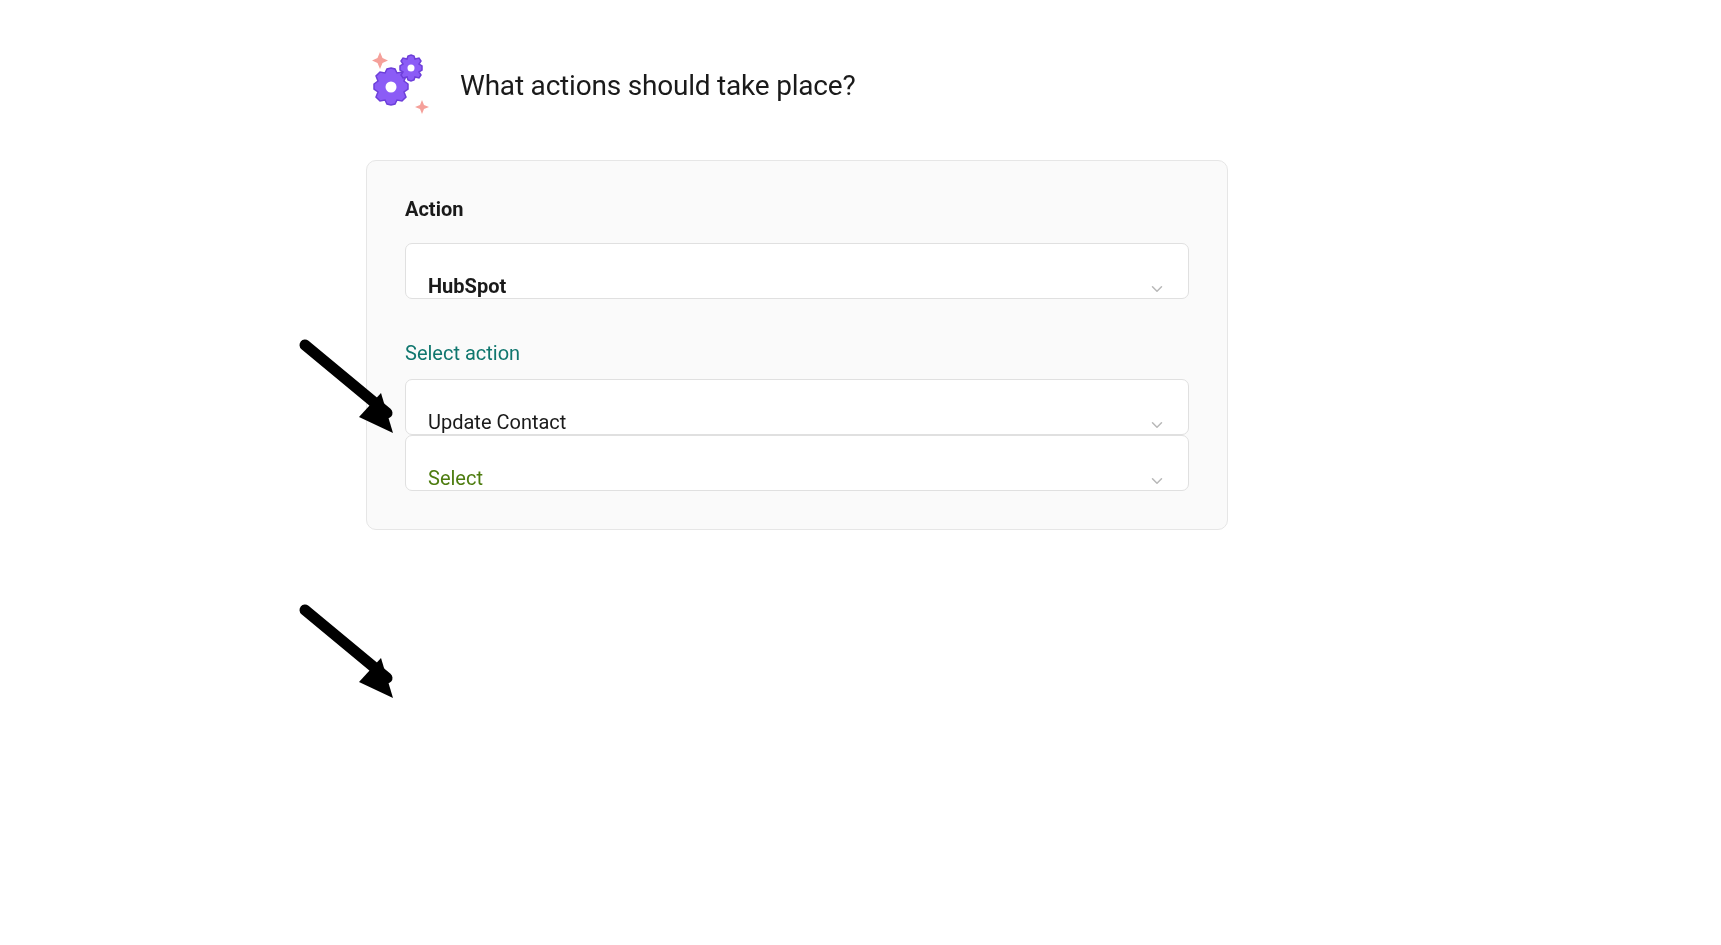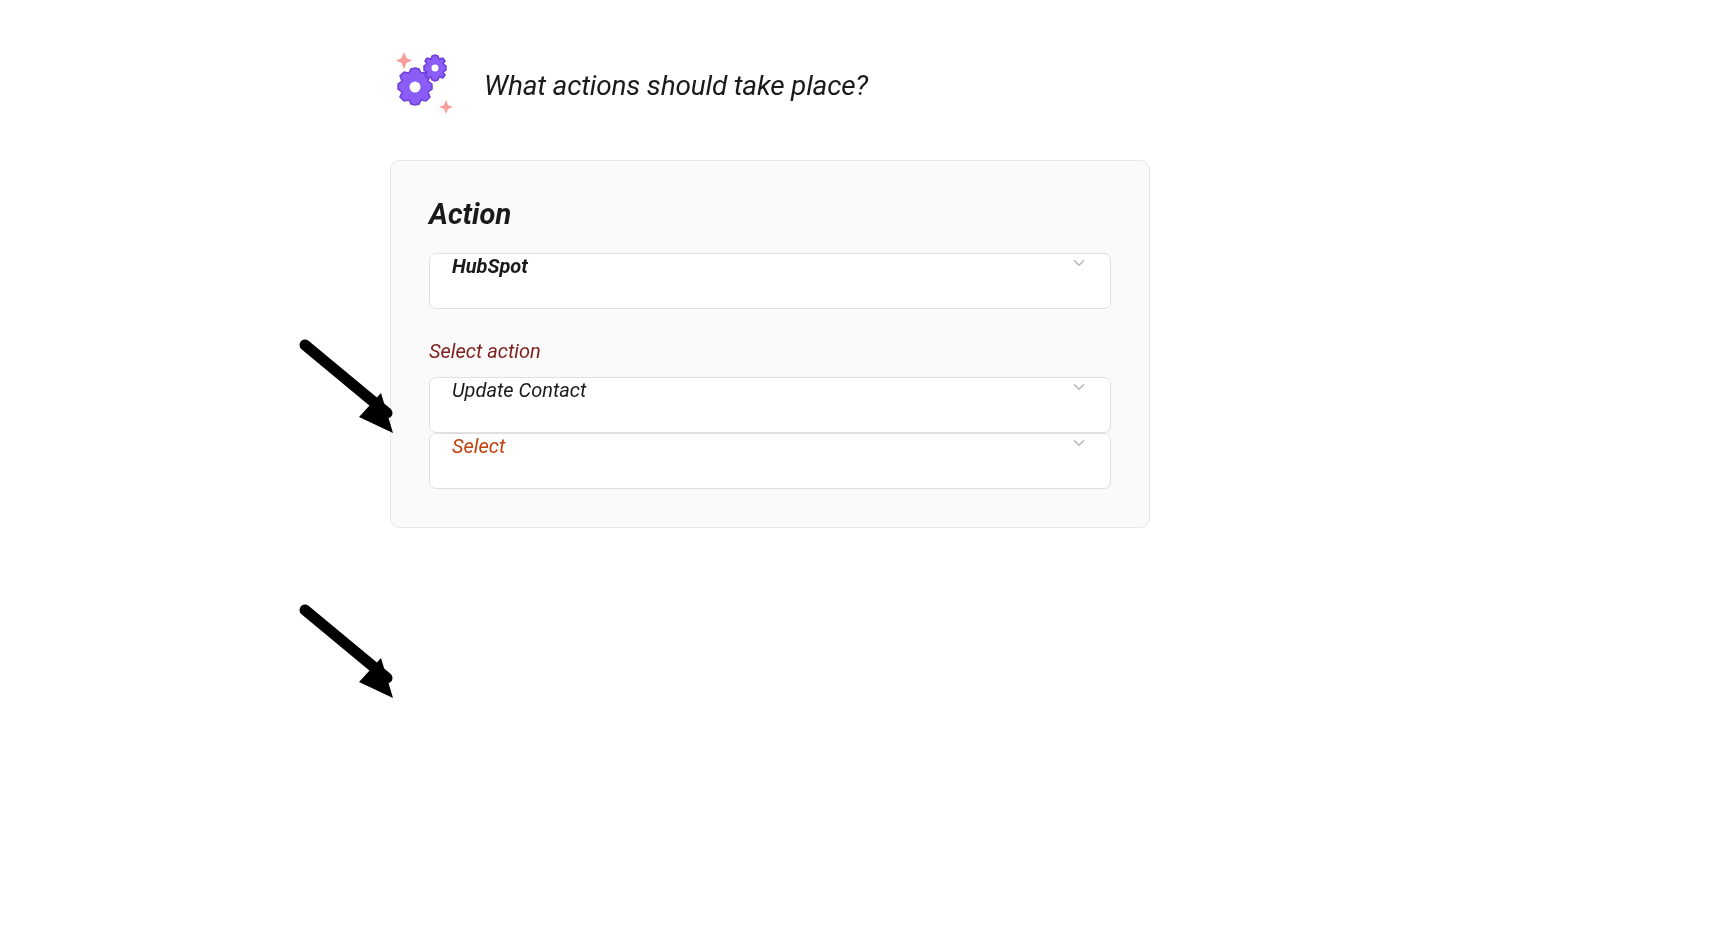--- a/index.html
+++ b/index.html
@@ -9,24 +9,23 @@
     }
     body {
       font-family: -apple-system, BlinkMacSystemFont, "Segoe UI", Roboto, Helvetica, Arial, sans-serif;
       background: #ffffff;
       width: 1721px;
       height: 945px;
       position: relative;
     }
     .container {
       position: absolute;
-      left: 390px;
+      left: 366px;
       top: 50px;
-      width: 760px;
-      font-style: italic;
+      width: 862px;
     }
     .header-row {
       display: flex;
       align-items: center;
       margin-bottom: 40px;
     }
     .gear-icon-wrap {
       width: 70px;
       height: 70px;
       position: relative;
@@ -39,53 +38,53 @@
       color: #1a1a1a;
       letter-spacing: -0.2px;
     }
     .action-card {
       background: #fafafa;
       border: 1px solid #e6e6e6;
       border-radius: 10px;
       padding: 36px 38px 38px 38px;
     }
     .card-heading {
-      font-size: 29px;
+      font-size: 20px;
       font-weight: 700;
       color: #1a1a1a;
       margin-bottom: 22px;
     }
     .field-label {
       font-size: 20px;
       font-weight: 400;
-      color: #7f1d1d;
+      color: #0f766e;
       margin-bottom: 14px;
-      margin-top: 30px;
+      margin-top: 42px;
     }
     .select-box {
       width: 100%;
       height: 56px;
       background: #ffffff;
       border: 1px solid #e0e0e0;
       border-radius: 7px;
       display: flex;
-      align-items: flex-start;
+      align-items: flex-end;
       justify-content: space-between;
       padding: 0 22px;
       cursor: pointer;
     }
     .select-value {
       font-size: 20px;
       color: #1a1a1a;
     }
     .select-value.bold {
       font-weight: 700;
     }
     .select-value.placeholder {
-      color: #c2410c;
+      color: #4d7c0f;
     }
     .chevron {
       color: #b8b8b8;
       flex-shrink: 0;
     }
     .arrow-annotation {
       position: absolute;
       pointer-events: none;
     }
     .arrow1 {

